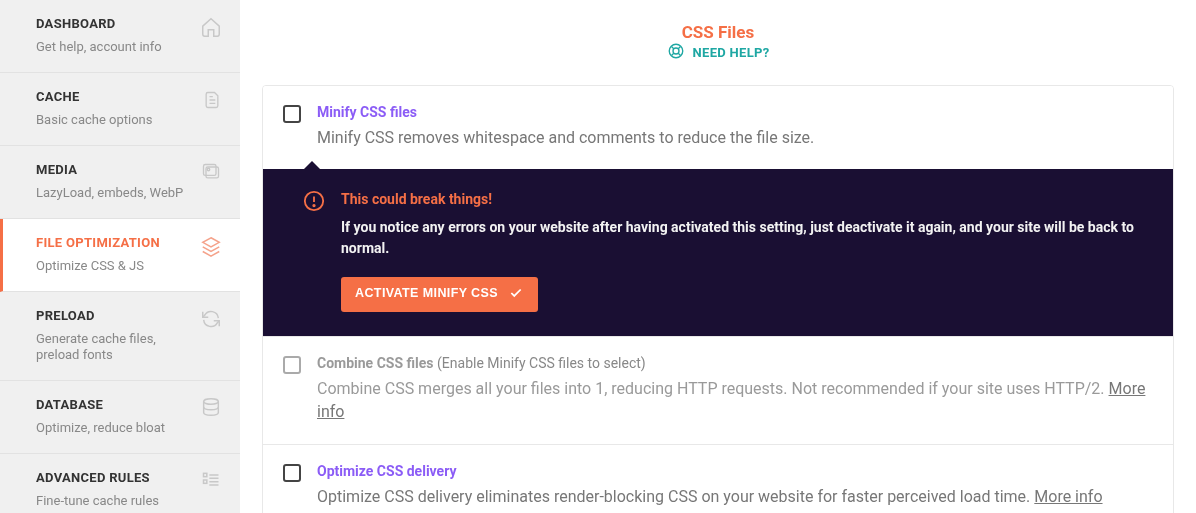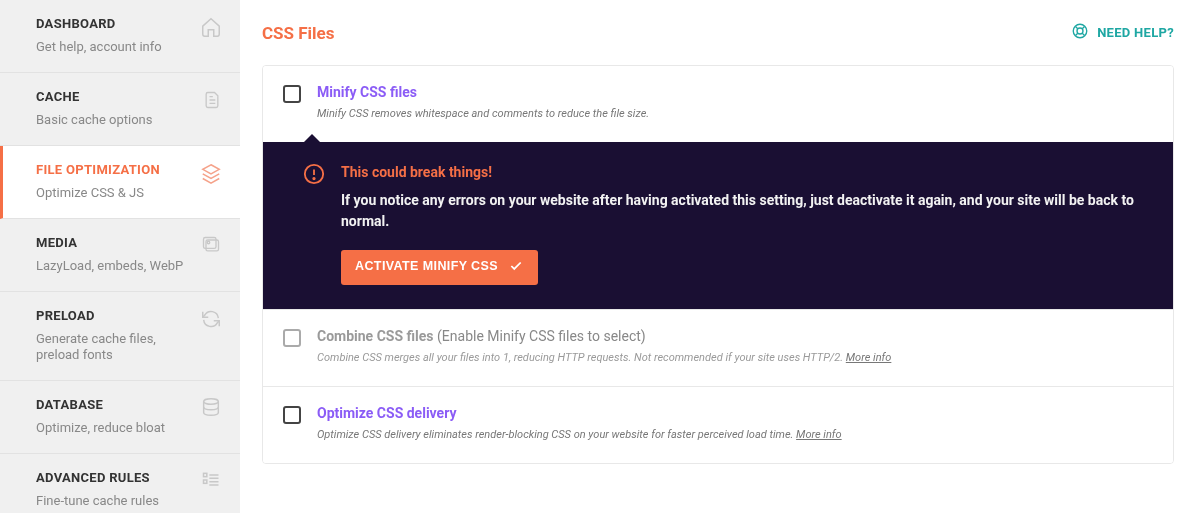--- a/index.html
+++ b/index.html
@@ -61,20 +61,21 @@
     flex: 1;
     padding: 22px 22px 0 22px;
     background: #fff;
     overflow: hidden;
   }
   .page-header {
     display: flex;
     justify-content: space-between;
     align-items: center;
     margin-bottom: 22px;
+    flex-direction: column;
   }
   .page-title {
     color: #f56f46;
     font-weight: 700;
     font-size: 17px;
   }
   .help-link {
     color: #1ea7a3;
     font-weight: 700;
     font-size: 13px;
@@ -118,24 +119,23 @@
     font-weight: 700;
     font-size: 14px;
     color: #8b5cf6;
     margin-bottom: 6px;
   }
   .setting-title .hint {
     font-weight: 400;
     color: #888;
   }
   .setting-desc {
-    font-size: 11px;
+    font-size: 16px;
     color: #777;
     line-height: 1.45;
-    font-style: italic;
   }
   .setting-desc a {
     color: #777;
     text-decoration: underline;
   }
   
   .callout {
     background: #1a0f33;
     color: #fff;
     padding: 22px 24px 24px 40px;
@@ -210,43 +210,43 @@
       <div class="title">CACHE</div>
       <div class="sub">Basic cache options</div>
     </div>
     <span class="icon">
       <svg width="20" height="22" viewBox="0 0 24 24" fill="none" stroke="currentColor" stroke-width="1.6">
           <path d="M7 3h8l4 4v12a2 2 0 0 1-2 2H7a2 2 0 0 1-2-2V5a2 2 0 0 1 2-2z"></path>
           <path d="M9 12h7M9 16h7M9 8h4"></path>
         </svg>
     </span>
   </div>
+  <div class="nav-item">
+    <div class="txt">
+      <div class="title">MEDIA</div>
+      <div class="sub">LazyLoad, embeds, WebP</div>
+    </div>
+    <span class="icon">
+      <svg width="22" height="20" viewBox="0 0 24 24" fill="none" stroke="currentColor" stroke-width="1.6">
+          <rect x="6" y="6" width="15" height="13" rx="2"></rect>
+          <rect x="3" y="3" width="15" height="13" rx="2"></rect>
+          <circle cx="9" cy="9" r="1.5"></circle>
+        </svg>
+    </span>
+  </div>
   <div class="nav-item active">
     <div class="txt">
       <div class="title">FILE OPTIMIZATION</div>
       <div class="sub">Optimize CSS &amp; JS</div>
     </div>
     <span class="icon">
       <svg width="22" height="22" viewBox="0 0 24 24" fill="none" stroke="currentColor" stroke-width="1.6">
           <path d="M12 3l9 5-9 5-9-5 9-5z"></path>
           <path d="M3 13l9 5 9-5"></path>
           <path d="M3 18l9 5 9-5"></path>
-        </svg>
-    </span>
-  </div>
-  <div class="nav-item">
-    <div class="txt">
-      <div class="title">MEDIA</div>
-      <div class="sub">LazyLoad, embeds, WebP</div>
-    </div>
-    <span class="icon">
-      <svg width="22" height="20" viewBox="0 0 24 24" fill="none" stroke="currentColor" stroke-width="1.6">
-          <rect x="6" y="6" width="15" height="13" rx="2"></rect>
-          <rect x="3" y="3" width="15" height="13" rx="2"></rect>
-          <circle cx="9" cy="9" r="1.5"></circle>
         </svg>
     </span>
   </div>
   <div class="nav-item">
     <div class="txt">
       <div class="title">PRELOAD</div>
       <div class="sub">Generate cache files, preload fonts</div>
     </div>
     <span class="icon">
       <svg width="22" height="22" viewBox="0 0 24 24" fill="none" stroke="currentColor" stroke-width="1.6">

